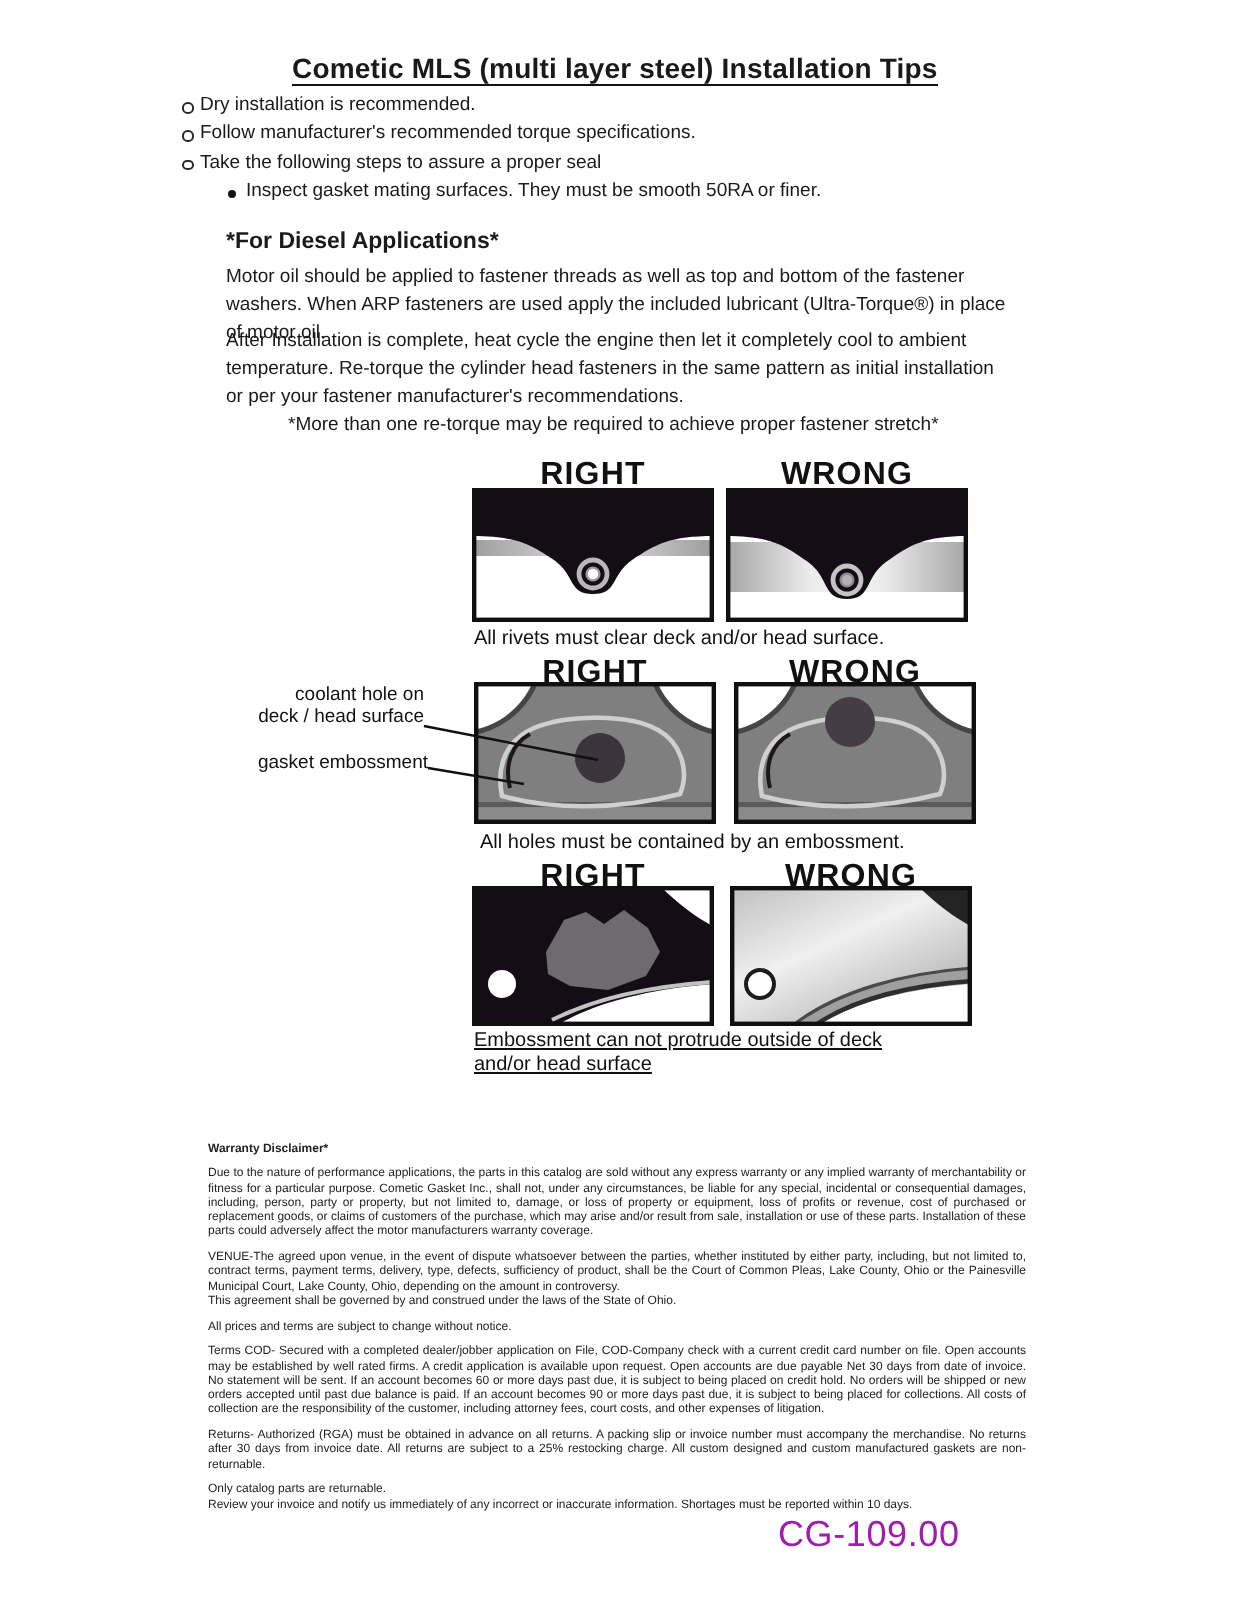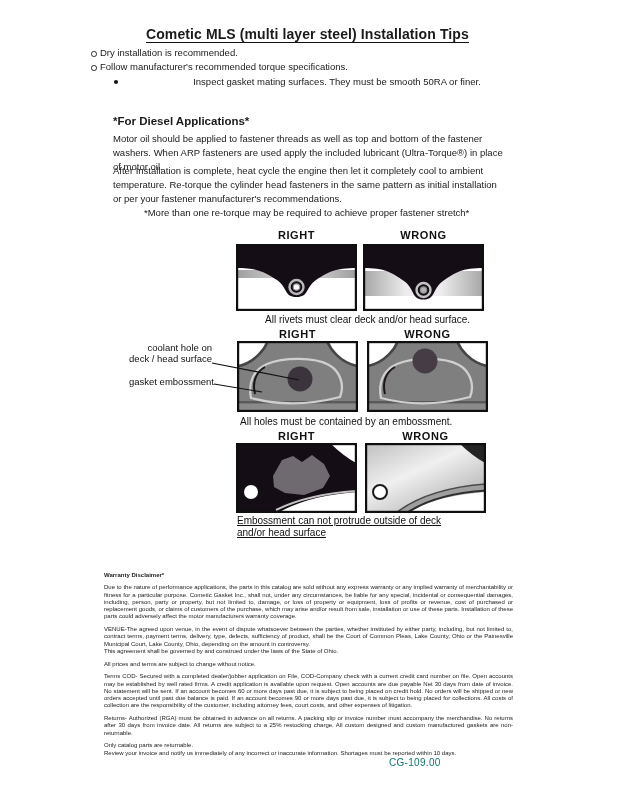--- a/index.html
+++ b/index.html
@@ -14,74 +14,75 @@
     left:114px;top:26px;font-size:14px;font-weight:bold;
     border-bottom:1.6px solid #111;padding-bottom:0;letter-spacing:.1px;margin-left:32px;
   }
   
   .intro{left:91px;top:46px;width:460px;font-size:9.5px;line-height:14.4px;}
   .b1,.b2{position:relative;padding-left:9px;}
   .b1::before{
     content:"";position:absolute;left:0;top:5px;width:3.6px;height:3.6px;
     border:1px solid #2a2a2a;border-radius:50%;background:#fff;
   }
-  .b2{margin-left:23px;text-align:center;}
+  .b2{margin-left:23px;}
   .b2::before{
     content:"";position:absolute;left:0;top:5.4px;width:4.2px;height:4.2px;
     background:#111;border-radius:50%;
   }
   
   .diesel-heading{left:113px;top:115px;font-size:11.5px;font-weight:bold;}
   .para{left:113px;width:394px;font-size:9.5px;line-height:14.2px;}
   .p1{top:132px;}
   .p2{top:164px;}
   .pnote{top:206px;margin-left:31px;}
   
   .figure{position:absolute;}
   .fig1{left:236px;top:229px;width:250px;height:98px;}
   .fig2{left:237px;top:328px;width:251px;height:102px;}
   .fig3{left:236px;top:430px;width:252px;height:112px;}
   .rw-label{position:absolute;top:0;width:121px;text-align:center;
-    font-size:11px;font-weight:bold;letter-spacing:.6px;color:#111;}
+    font-size:16px;font-weight:bold;letter-spacing:.6px;color:#111;}
   .rw-right{left:0;}
   .fig1 .rw-wrong{left:127px;}
   .fig2 .rw-wrong{left:130px;}
   .fig3 .rw-wrong{left:129px;}
   .fig-box{position:absolute;top:13px;display:block;}
   .fig-box.right{left:0;}
   .fig1 .fig-box.wrong{left:127px;}
   .fig2 .fig-box.wrong{left:130px;}
   .fig3 .fig-box.wrong{left:129px;}
   .fig1 .fig-box{top:15px;}
   .fig-caption{position:absolute;font-size:10px;color:#111;line-height:11.5px;}
-  .fig1 .fig-caption{left:1px;top:85px;width:248px;margin-left:28px;}
+  .fig1 .fig-caption{left:1px;top:85px;width:248px;}
   .fig2 .fig-caption{left:3px;top:88px;width:248px;}
   .fig3 .fig-caption{left:1px;top:85px;width:218px;text-decoration:underline;}
   
   .ann{position:absolute;font-size:9.5px;line-height:10.8px;text-align:right;color:#111;}
   .ann-coolant{left:96px;top:343px;width:116px;}
   .ann-emboss{left:96px;top:377px;width:118px;}
   .connector-svg{left:205px;top:352px;}
   
   .legal{left:104px;top:572px;width:409px;font-size:6px;line-height:7.25px;
     color:#222;text-align:justify;}
   .legal h4{margin:0 0 5px 0;font-size:6px;}
   .legal p{margin:0 0 5.5px 0;}
   .prewrap{white-space:pre-line;}
   
-  .footer-code{left:389px;top:757px;font-size:10px;letter-spacing:.3px;color:#0f766e;}
+  .footer-code{left:389px;top:757px;font-size:18px;letter-spacing:.3px;color:#a21caf;}
 </style>
 </head>
 <body>
 
 <div class="abs doc-title">Cometic MLS (multi layer steel) Installation Tips</div>
 
 <div class="abs intro">
   <div class="b1">Dry installation is recommended.</div>
   <div class="b1">Follow manufacturer's recommended torque specifications.</div>
+  <div class="b1">Take the following steps to assure a proper seal</div>
   <div class="b2">Inspect gasket mating surfaces.  They must be smooth 50RA or finer.</div>
 </div>
 
 <div class="abs diesel-heading">*For Diesel Applications*</div>
 <div class="abs para p1">Motor oil should be applied to fastener threads as well as top and bottom of the fastener washers. When ARP fasteners are used apply the included lubricant (Ultra-Torque®) in place of motor oil.</div>
 <div class="abs para p2">After Installation is complete, heat cycle the engine then let it completely cool to ambient temperature. Re-torque the cylinder head fasteners in the same pattern as initial installation or per your fastener manufacturer's recommendations.</div>
 <div class="abs para pnote">*More than one re-torque may be required to achieve proper fastener stretch*</div>
 
 <div class="figure fig1">
   <div class="rw-label rw-right">RIGHT</div>

